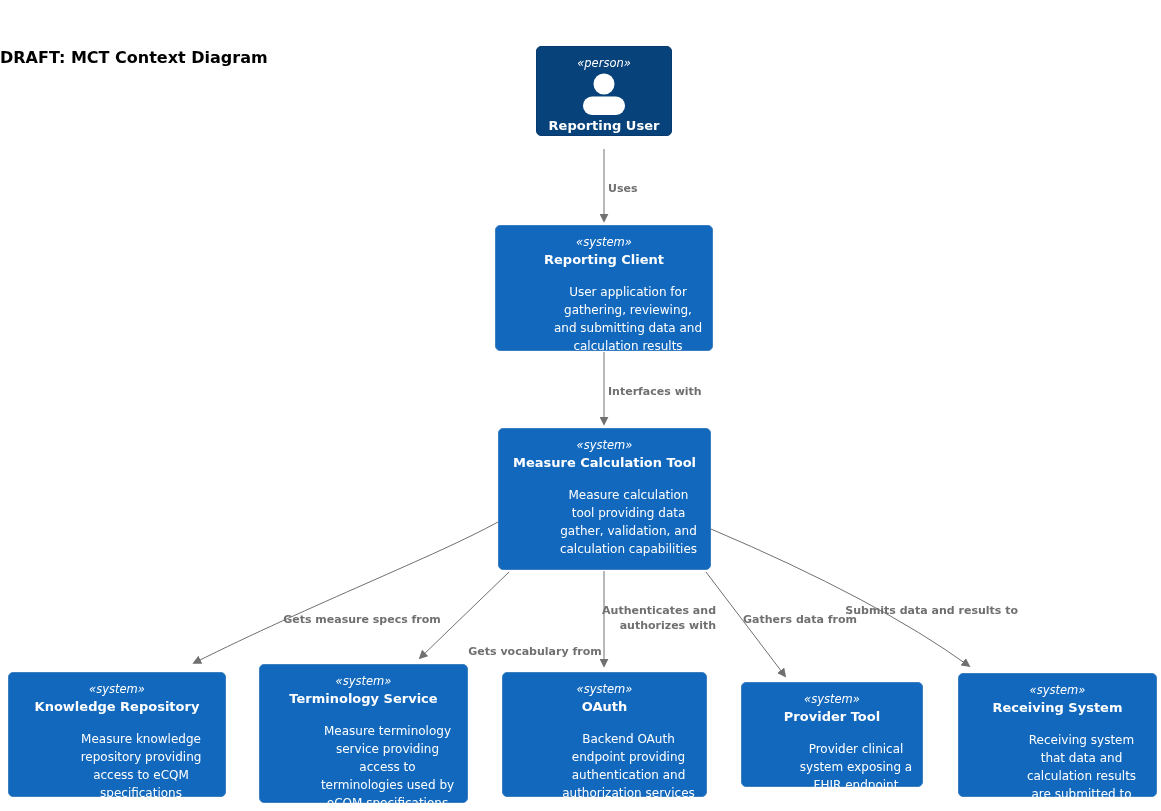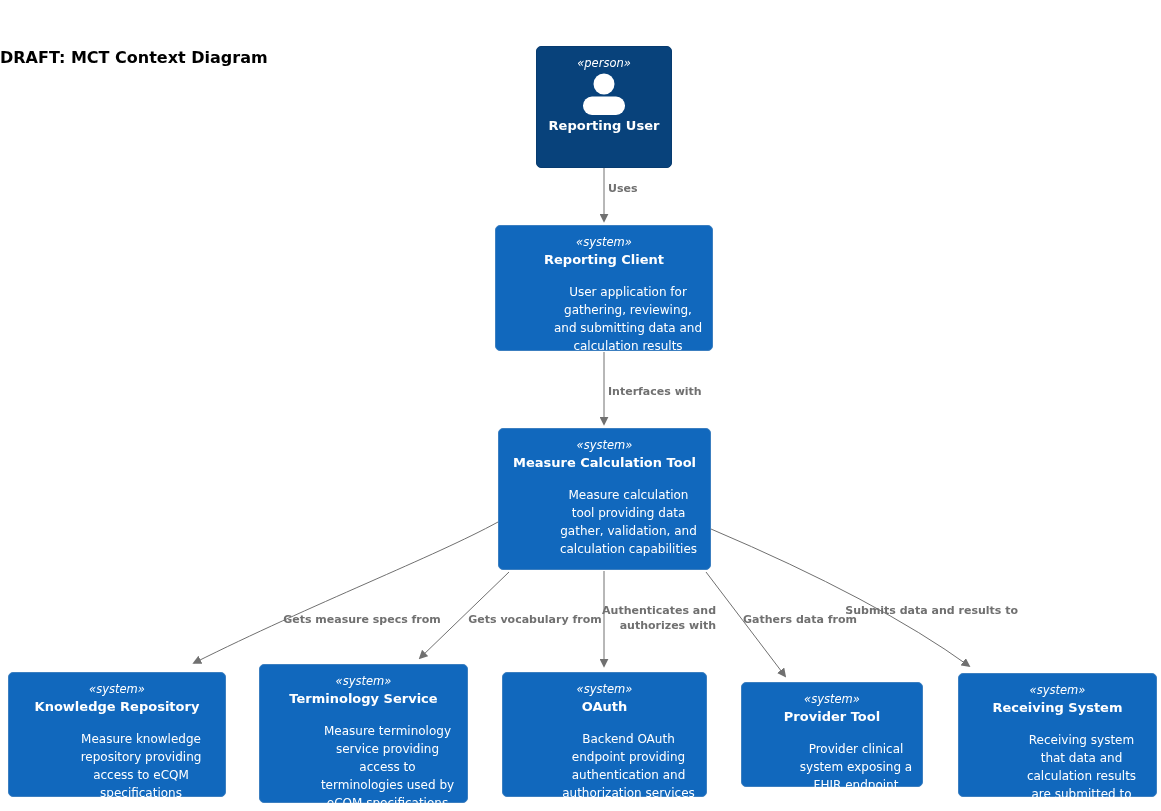--- a/index.html
+++ b/index.html
@@ -26,34 +26,34 @@
     color:var(--node_text,#fff);
   }
   .node.system{background:var(--system_fill,#1168BD);border:1px solid var(--system_border,#3C7FC0);text-align:center;}
   .node.person{background:var(--person_fill,#08427B);border:1px solid var(--person_border,#073B6F);}
   .stereo{margin-top:10px;font-size:11.5px;font-style:italic;line-height:13px;}
   .nname{margin-top:3px;font-size:13px;font-weight:bold;line-height:16px;white-space:nowrap;}
   .ndesc{margin-top:15px;font-size:12px;line-height:18px;padding:0 9px;margin-left:48px;}
   .person-icon{margin-top:3px;}
 
   
-  #node-reporting-user{left:536px;top:46px;width:136px;height:122px;}
+  #node-reporting-user{left:536px;top:46px;width:136px;height:90px;}
   #node-reporting-client{left:495px;top:225px;width:218px;height:126px;}
   #node-mct{left:498px;top:428px;width:213px;height:142px;}
   #node-kr{left:8px;top:672px;width:218px;height:125px;}
   #node-ts{left:259px;top:664px;width:209px;height:139px;}
   #node-oauth{left:502px;top:672px;width:205px;height:125px;}
   #node-ps{left:741px;top:682px;width:182px;height:105px;}
   #node-rs{left:958px;top:673px;width:199px;height:124px;}
 
   
   #lbl-uses{left:608px;top:181px;}
   #lbl-interfaces{left:608px;top:384px;}
   #lbl-specs{left:362px;top:612px;}
-  #lbl-vocab{left:535px;top:612px;}
+  #lbl-vocab{left:535px;top:644px;}
   #lbl-auth{left:654px;top:603px;width:124px;}
   #lbl-gathers{left:800px;top:612px;}
   #lbl-submits{left:928px;top:603px;width:180px;}
 </style>
 </head>
 <body>
 
 <div class="canvas">
 
   <div class="title">DRAFT: MCT Context Diagram</div>

